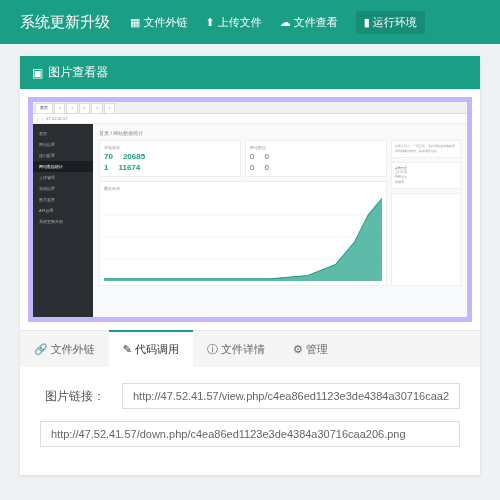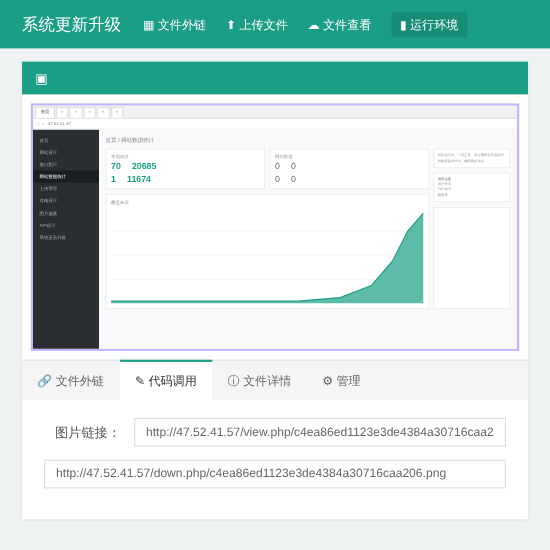--- a/index.html
+++ b/index.html
@@ -5,21 +5,21 @@
 *{margin:0;padding:0;box-sizing:border-box;font-family:"Microsoft YaHei",sans-serif}
 body{background:#eef2f3;font-size:11px}
 .nav{background:#1a9e85;height:44px;display:flex;align-items:center;padding:0 20px;color:#fff}
 .brand{font-size:15px;margin-right:20px;font-weight:400}
 .nav-item{margin-right:18px;font-size:11px;cursor:pointer;display:flex;align-items:center;gap:3px}
 .nav-item.active{background:rgba(0,0,0,.1);padding:4px 8px;border-radius:2px}
 .container{padding:12px 20px}
 .panel{background:#fff;box-shadow:0 1px 3px rgba(0,0,0,.1)}
 .panel-hdr{background:#1a9e85;color:#fff;padding:8px 12px;font-size:12px;display:flex;align-items:center;gap:5px}
 .preview{padding:8px;background:#fff}
-.screenshot{border:2px solid #c4b5fd;height:225px;background:#fff;position:relative;overflow:hidden;font-size:5px}
+.screenshot{border:5px solid #c4b5fd;height:225px;background:#fff;position:relative;overflow:hidden;font-size:5px}
 .browser-tabs{height:12px;background:#f1f1f1;border-bottom:1px solid #ddd;display:flex;gap:1px;padding:1px 2px 0}
 .btab{background:#fff;padding:1px 4px;font-size:4px;border:1px solid #ddd;border-bottom:none;color:#444}
 .browser-url{height:10px;background:#fff;border-bottom:1px solid #eee;display:flex;align-items:center;padding:0 4px;gap:3px}
 .url-text{color:#888;font-size:4px}
 .ss-body{display:flex;height:200px}
 .ss-sidebar{width:60px;background:#2a2e33;padding:4px 0}
 .ss-nav{color:#aaa;padding:3px 6px;font-size:4px}
 .ss-nav.active{background:#1a1d21;color:#fff}
 .ss-main{flex:1;background:#f7f9fb;padding:6px;position:relative}
 .ss-crumb{font-size:5px;color:#888;margin-bottom:4px}
@@ -31,21 +31,21 @@
 .ss-num2{font-size:8px;color:#666}
 .ss-chart-box{background:#fff;border:1px solid #eee;padding:4px;height:105px;position:relative}
 .ss-chart-title{font-size:4px;color:#888;margin-bottom:2px}
 .ss-right{width:70px;display:flex;flex-direction:column;gap:4px}
 .ss-info{background:#fff;border:1px solid #eee;padding:3px;font-size:3px;color:#999;line-height:1.6}
 .tabs{display:flex;background:#f5f5f5;border-top:1px solid #e5e5e5}
 .tab{padding:10px 14px;font-size:11px;color:#666;cursor:pointer;display:flex;align-items:center;gap:3px}
 .tab.active{background:#fff;border-top:2px solid #1a9e85;color:#333;margin-top:-1px}
 .tab-content{padding:16px 20px;background:#fff}
 .field{display:flex;align-items:center;margin-bottom:12px}
-.field-lbl{width:70px;text-align:right;margin-right:12px;font-size:12px;color:#555}
+.field-lbl{width:70px;text-align:center;margin-right:12px;font-size:12px;color:#555}
 .field-input{flex:1;padding:6px 10px;border:1px solid #ddd;font-size:11px;color:#666;background:#fff}
 .footer{padding:14px 20px;font-size:11px;color:#666}
 svg.chart-svg{width:100%;height:88px}
 </style>
 </head>
 <body>
 
 <div class="nav">
   <div class="brand">系统更新升级</div>
   <div class="nav-item">
@@ -63,20 +63,21 @@
   <div class="nav-item active">
       <span>▮</span>
       <span>运行环境</span>
     </div>
 </div>
 
 <div class="container">
   <div class="panel">
     <div class="panel-hdr">
       <span>▣</span>
+      <span>图片查看器</span>
     </div>
     <div class="preview">
       <div class="screenshot">
         <div class="browser-tabs">
           <div class="btab">首页</div>
           <div class="btab">▫</div>
           <div class="btab">▫</div>
           <div class="btab">▫</div>
           <div class="btab">▫</div>
           <div class="btab">▫</div>

